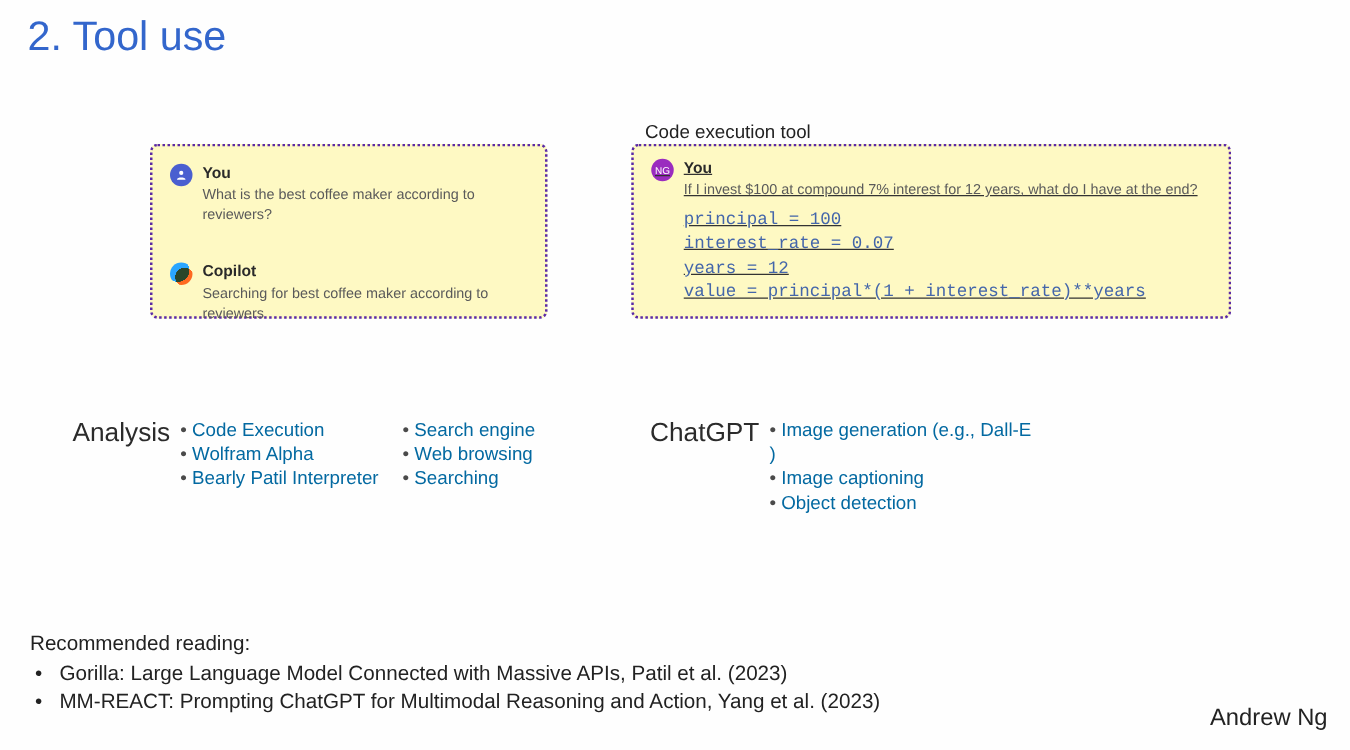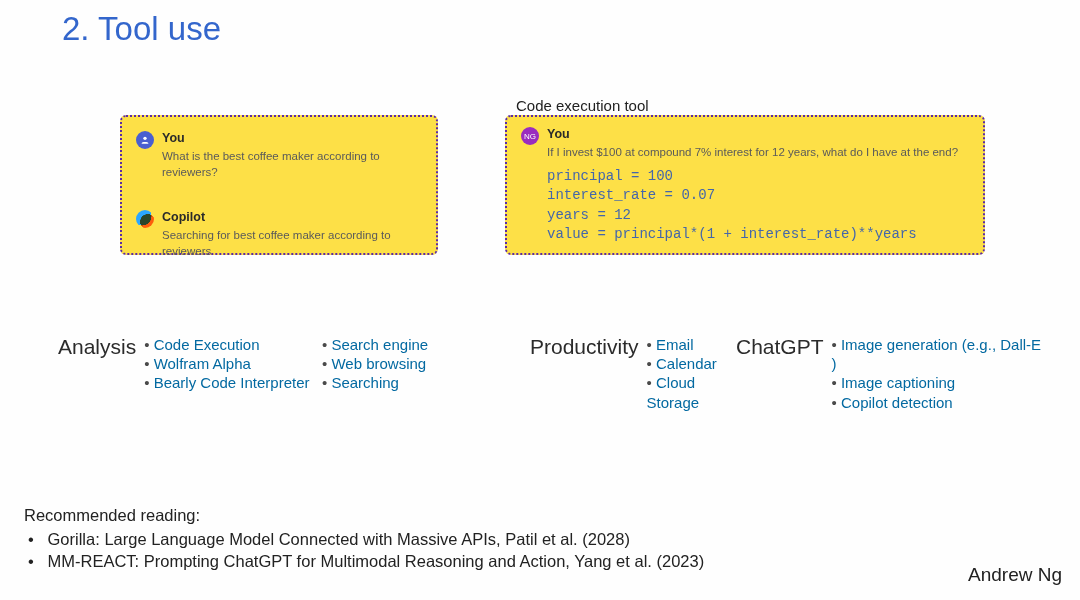--- a/index.html
+++ b/index.html
@@ -12,47 +12,47 @@
     position: relative;
     overflow: hidden;
   }
   .slide-title {
     position: absolute;
     left: 22px;
     top: 10px;
     font-size: 33px;
     color: #3366cc;
     font-weight: 400;
-    margin-left: 40px;
   }
   
   .panel-label {
     position: absolute;
     font-size: 15px;
     color: #222;
     font-weight: 400;
   }
   .label-left { left: 132px; top: 97px; margin-top: 28px; }
   .label-right { left: 516px; top: 97px; }
 
   .panel {
     position: absolute;
     border: 2.5px dotted #5b2aa6;
-    background: #fde047;
+    background: #fef9c3;
     border-radius: 6px;
   }
   .panel-left {
     left: 120px; top: 115px;
     width: 318px; height: 140px;
     padding: 14px 14px;
   }
   .panel-right {
     left: 505px; top: 115px;
     width: 480px; height: 140px;
     padding: 10px 14px;
+    text-decoration: underline;
   }
 
   .msg { display: flex; gap: 8px; margin-bottom: 14px; }
   .avatar {
     width: 18px; height: 18px; border-radius: 50%;
     flex: 0 0 18px;
     display: flex; align-items: center; justify-content: center;
     font-size: 9px; color: #fff;
   }
   .avatar-blue { background: #4a5fd0; }
@@ -150,48 +150,40 @@
 years = 12
 value = principal*(1 + interest_rate)**years</div>
 </div>
 
 <div class="cats">
   <div class="cat cat1">
     <div class="cat-title">Analysis</div>
     <ul>
       <li>Code Execution</li>
       <li>Wolfram Alpha</li>
-      <li>Bearly Code Interpreter</li>
+      <li>Bearly Patil Interpreter</li>
     </ul>
   </div>
   <div class="cat cat2">
     <ul>
       <li>Search engine</li>
       <li>Web browsing</li>
       <li>Searching</li>
     </ul>
   </div>
-  <div class="cat cat3">
-    <div class="cat-title">Productivity</div>
-    <ul>
-      <li>Email</li>
-      <li>Calendar</li>
-      <li>Cloud Storage</li>
-    </ul>
-  </div>
   <div class="cat cat4">
     <div class="cat-title">ChatGPT</div>
     <ul>
       <li>Image generation (e.g., Dall-E )</li>
       <li>Image captioning</li>
-      <li>Copilot detection</li>
+      <li>Object detection</li>
     </ul>
   </div>
 </div>
 
 <div class="footer">
   <div class="hdr">Recommended reading:</div>
   <ul>
-    <li>Gorilla: Large Language Model Connected with Massive APIs, Patil et al. (2028)</li>
+    <li>Gorilla: Large Language Model Connected with Massive APIs, Patil et al. (2023)</li>
     <li>MM-REACT: Prompting ChatGPT for Multimodal Reasoning and Action, Yang et al. (2023)</li>
   </ul>
 </div>
 <div class="author">Andrew Ng</div>
 
 </body></html>

